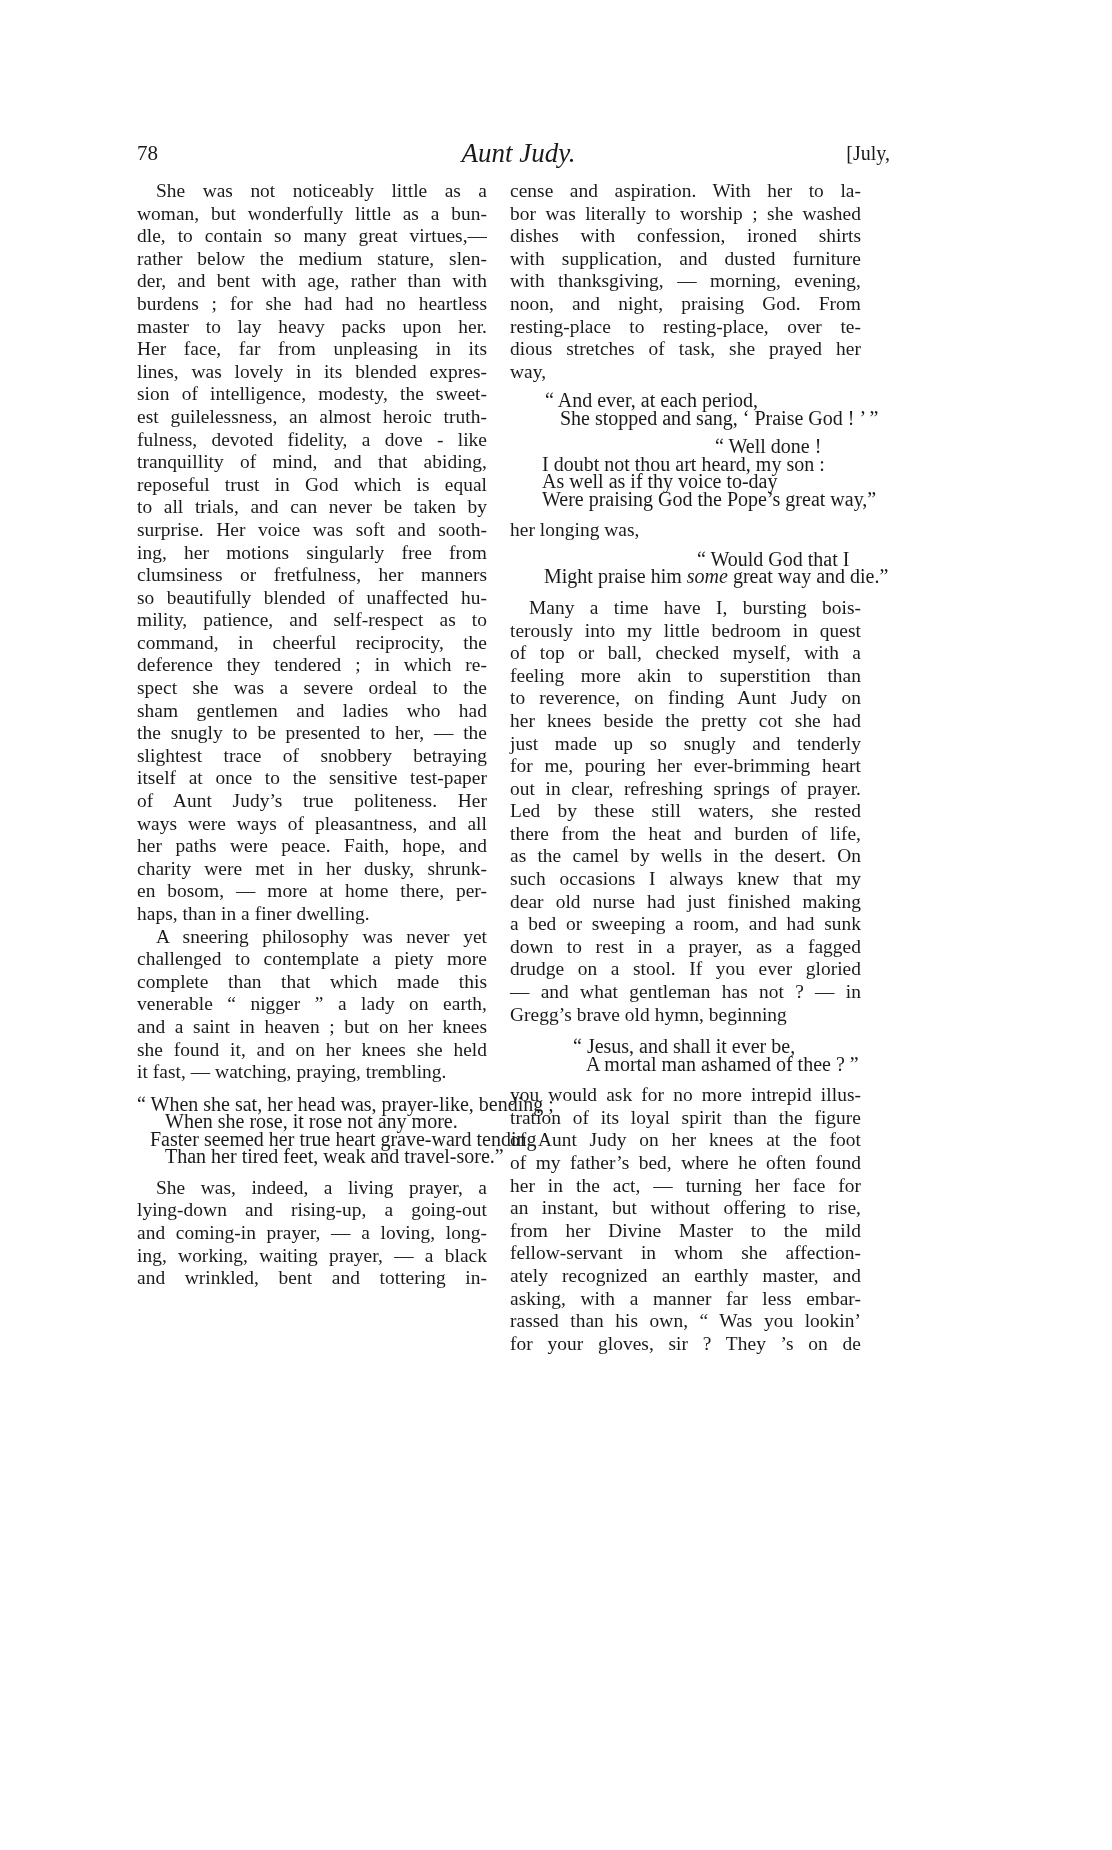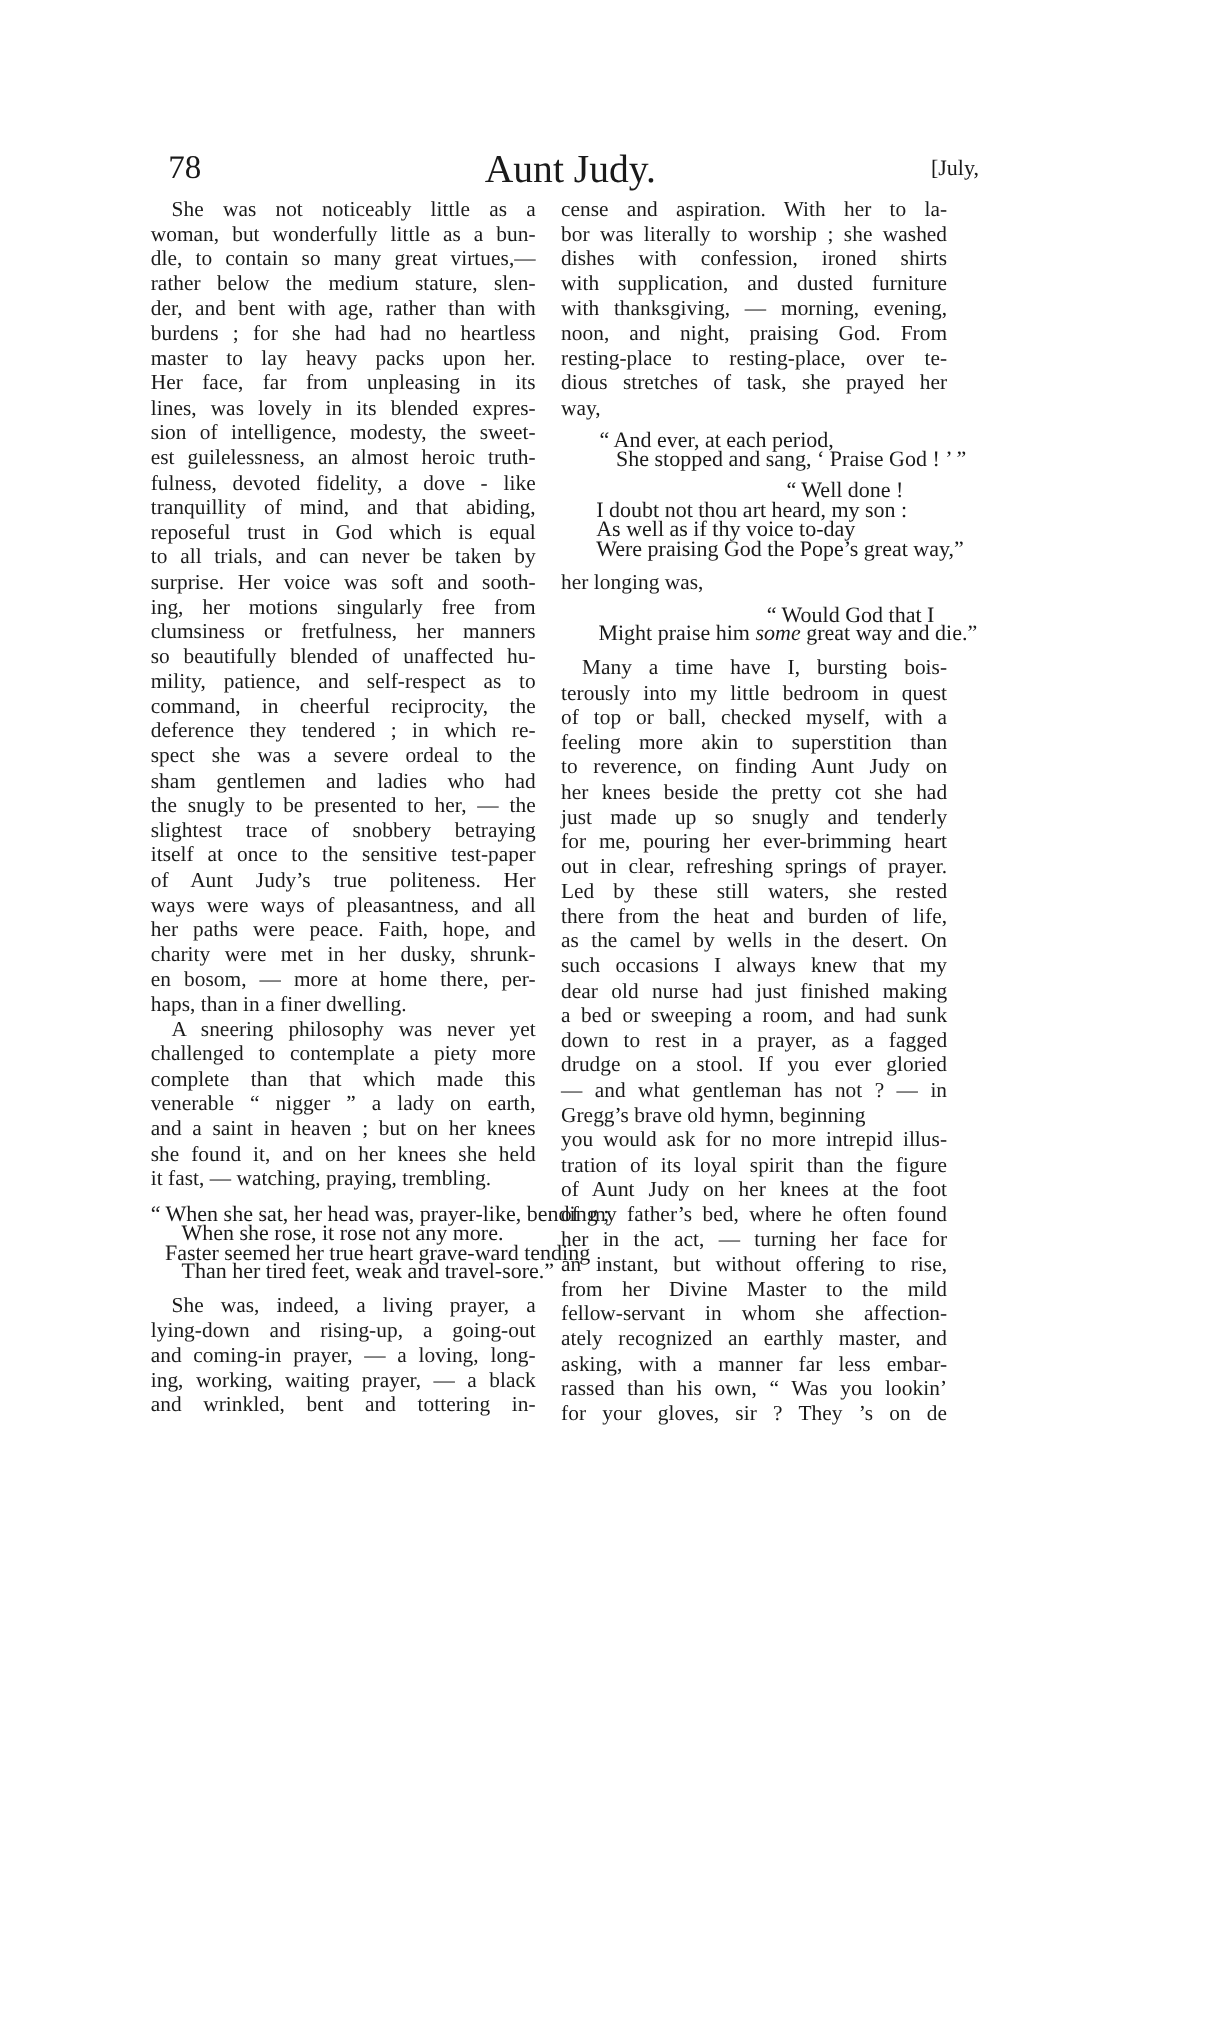--- a/index.html
+++ b/index.html
@@ -1,22 +1,22 @@
 <!DOCTYPE html>
 <html><head>
 <meta charset="utf-8">
 <style>
   html, body { margin: 0; padding: 0; background: #ffffff; }
   body {
     width: 1112px; height: 1850px; position: relative; overflow: hidden;
     font-family: "Liberation Serif", "DejaVu Serif", serif; color: #1a1a1a;
   }
   .page-header { position: absolute; top: 128px; left: 137px; width: 753px; height: 50px; }
-  .page-number { position: absolute; left: 16px; top: 0; font-size: 30px; line-height: 50px; }
-  .running-title { position: absolute; left: 0; right: 0; top: 0; text-align: center; font-size: 36px; line-height: 50px; padding-left: 10px; }
+  .page-number { position: absolute; left: 0; top: 0; font-size: 21px; line-height: 50px; }
+  .running-title { position: absolute; left: 0; right: 0; top: 0; text-align: center; font-size: 27px; font-style: italic; line-height: 50px; padding-left: 10px; }
   .running-date { position: absolute; right: 0; top: 0; font-size: 20px; line-height: 50px; }
 
   .column { position: absolute; top: 180px; width: 350px; }
   .col-left { left: 137px; }
   .col-right { left: 510px; width: 351px; }
 
   .line {
     display: block; white-space: nowrap; font-size: 19.4px; line-height: 22.6px;
     height: 22.6px; text-align: justify; text-align-last: justify; letter-spacing: 0.05px;
   }
@@ -142,20 +142,24 @@
     <span class="line">there from the heat and burden of life,</span>
     <span class="line">as the camel by wells in the desert.  On</span>
     <span class="line">such occasions I always knew that my</span>
     <span class="line">dear old nurse had just finished making</span>
     <span class="line">a bed or sweeping a room, and had sunk</span>
     <span class="line">down to rest in a prayer, as a fagged</span>
     <span class="line">drudge on a stool.  If you ever gloried</span>
     <span class="line">— and what gentleman has not ? — in</span>
     <span class="line last">Gregg’s brave old hymn, beginning</span>
   </div>
+  <div class="verse" style="margin-top:12px;">
+    <span class="vline" style="padding-left:63px">“ Jesus, and shall it ever be,</span>
+    <span class="vline" style="padding-left:76px">A mortal man ashamed of thee ? ”</span>
+  </div>
   <div>
     <span class="line">you would ask for no more intrepid illus-</span>
     <span class="line">tration of its loyal spirit than the figure</span>
     <span class="line">of Aunt Judy on her knees at the foot</span>
     <span class="line">of my father’s bed, where he often found</span>
     <span class="line">her in the act, — turning her face for</span>
     <span class="line">an instant, but without offering to rise,</span>
     <span class="line">from her Divine Master to the mild</span>
     <span class="line">fellow-servant in whom she affection-</span>
     <span class="line">ately recognized an earthly master, and</span>

